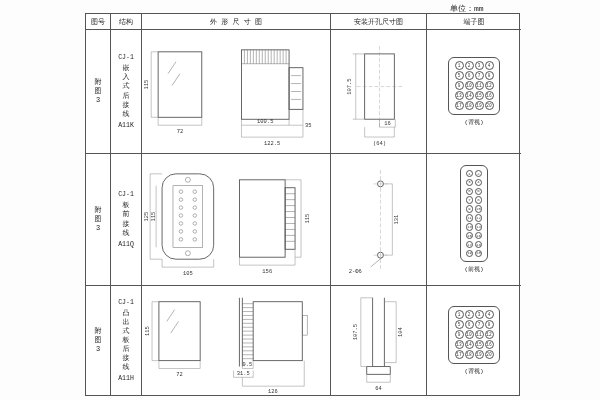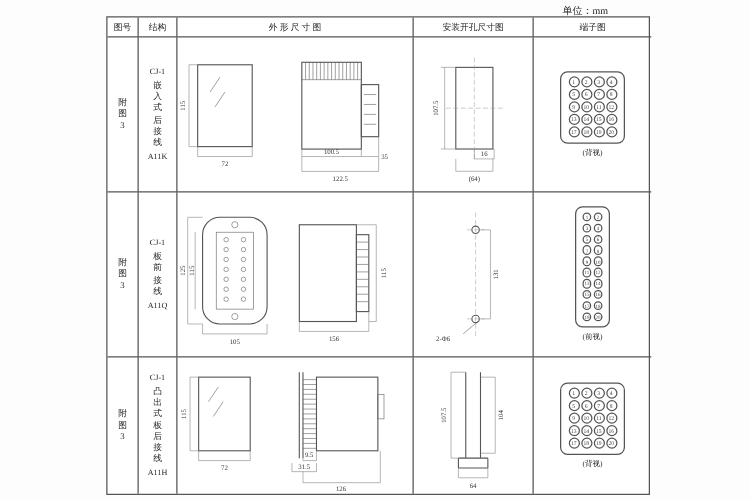--- a/index.html
+++ b/index.html
@@ -1,19 +1,19 @@
 <!DOCTYPE html>
 <html><head>
 <meta charset="utf-8">
 <style>
   * { margin:0; padding:0; box-sizing:border-box; }
   html,body { background:#ffffff; }
   .page {
     position:relative; width:600px; height:400px; background:#fdfdfd;
-    font-family:Liberation Serif, serif; color:#333; overflow:hidden;
+    font-family:Liberation Mono, monospace; color:#333; overflow:hidden;
   }
   .unit { position:absolute; top:3px; left:450px; font-size:8px; color:#222; }
   .tbl {
     position:absolute; left:85px; top:13px; width:435px; height:383px;
     border:1px solid #555; display:grid;
     grid-template-columns:25px 31px 189px 96px 94px;
     grid-template-rows:16px 124px 132px 1fr;
     background:#fff;
   }
   .cell {

